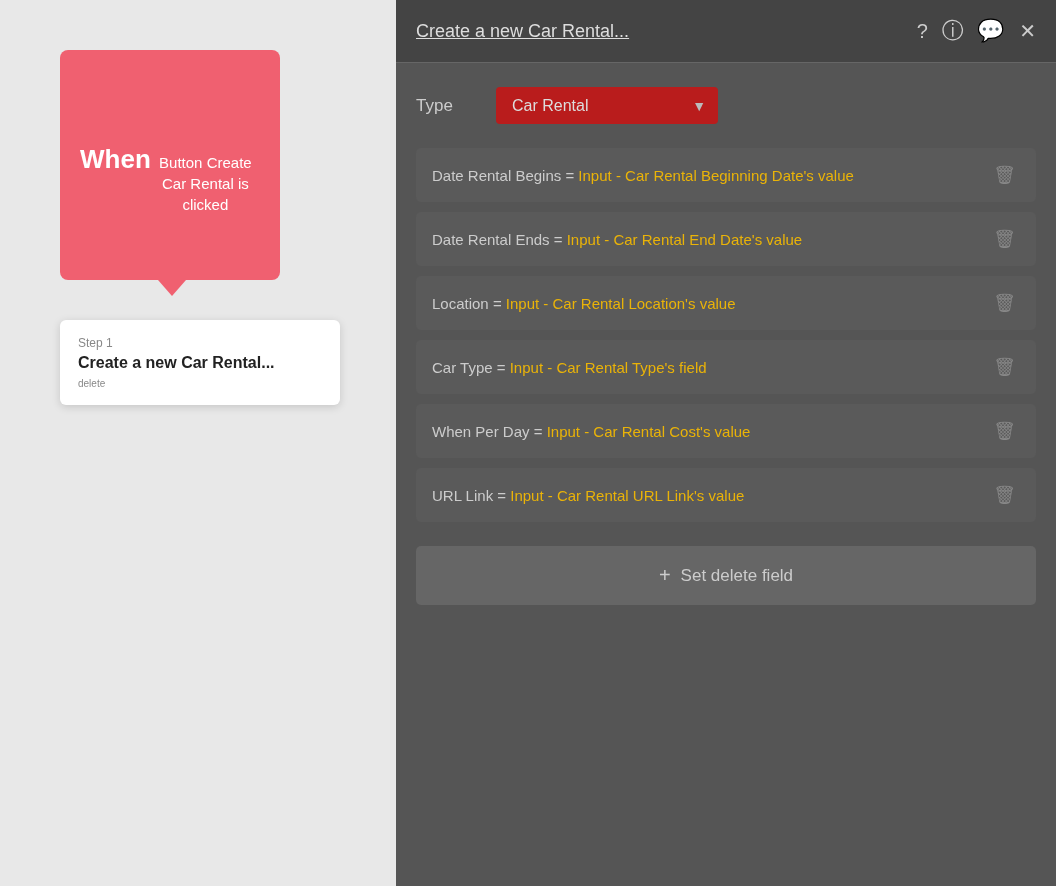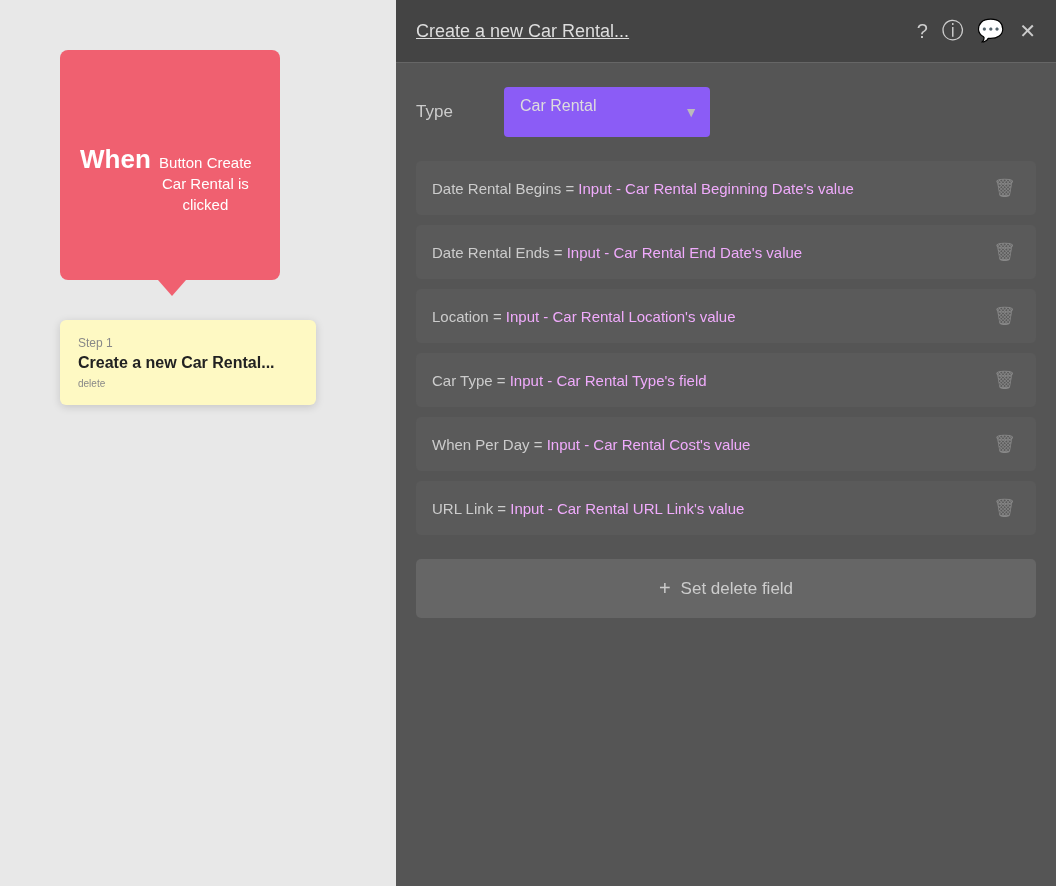--- a/index.html
+++ b/index.html
@@ -49,22 +49,22 @@
       border-left: 14px solid transparent;
       border-right: 14px solid transparent;
       border-top: 16px solid #f06070;
     }
 
     
     .step-card {
       position: absolute;
       left: 60px;
       top: 320px;
-      width: 256px;
-      background: #fef9c3;
+      width: 280px;
+      background: #ffffff;
       border-radius: 6px;
       box-shadow: 0 2px 8px rgba(0,0,0,0.15);
       padding: 16px 18px;
     }
     .step-card .step-label {
       font-size: 12px;
       color: #888;
       margin-bottom: 4px;
     }
     .step-card .step-title {
@@ -122,37 +122,36 @@
       flex-direction: column;
       gap: 0;
       overflow-y: auto;
     }
 
     
     .type-row {
       display: flex;
       align-items: center;
       margin-bottom: 24px;
-      gap: 8px;
     }
     .type-label {
       font-size: 17px;
       color: #ccc;
       width: 80px;
     }
     .type-select {
-      background: #8b5cf6;
+      background: #b91c1c;
       border: none;
       border-radius: 4px;
-      padding: 10px 40px 23px 16px;
+      padding: 10px 40px 10px 16px;
       color: #ddd;
       font-size: 16px;
       appearance: none;
       cursor: pointer;
-      width: 206px;
+      width: 222px;
       position: relative;
     }
     .type-select-wrapper {
       position: relative;
       display: inline-block;
     }
     .type-select-arrow {
       position: absolute;
       right: 12px;
       top: 50%;
@@ -177,21 +176,21 @@
       color: #ccc;
       line-height: 1.4;
     }
     .field-row .field-text .field-name {
       color: #ccc;
     }
     .field-row .field-text .field-eq {
       color: #ccc;
     }
     .field-row .field-text .field-value {
-      color: #f0abfc;
+      color: #eab308;
     }
     .field-row .field-delete {
       color: #888;
       font-size: 18px;
       cursor: pointer;
       margin-left: 12px;
       padding: 2px 4px;
     }
 
     

